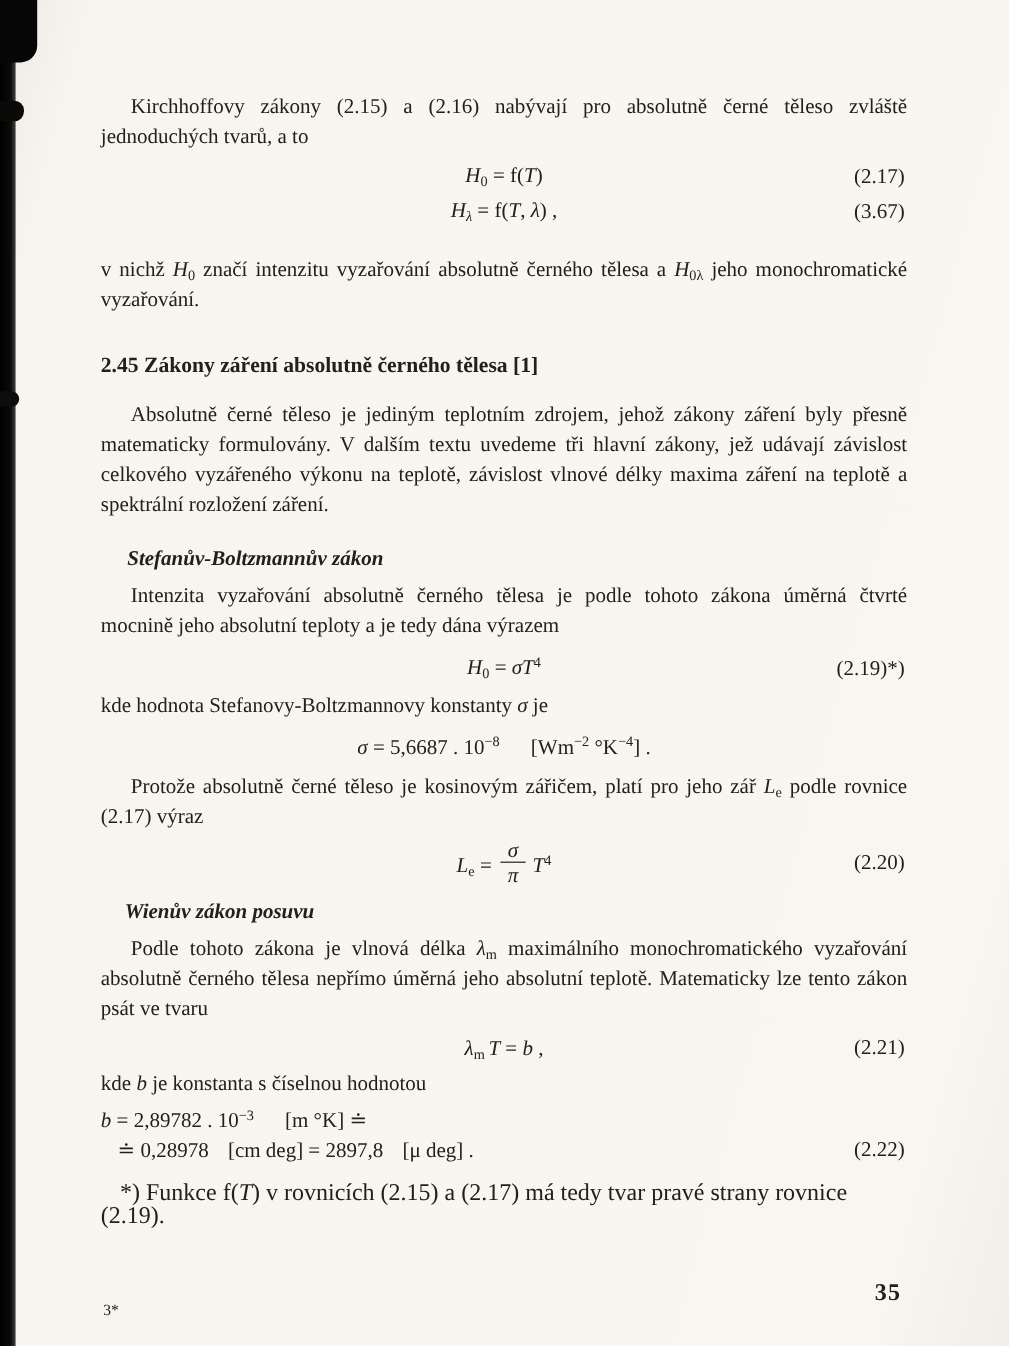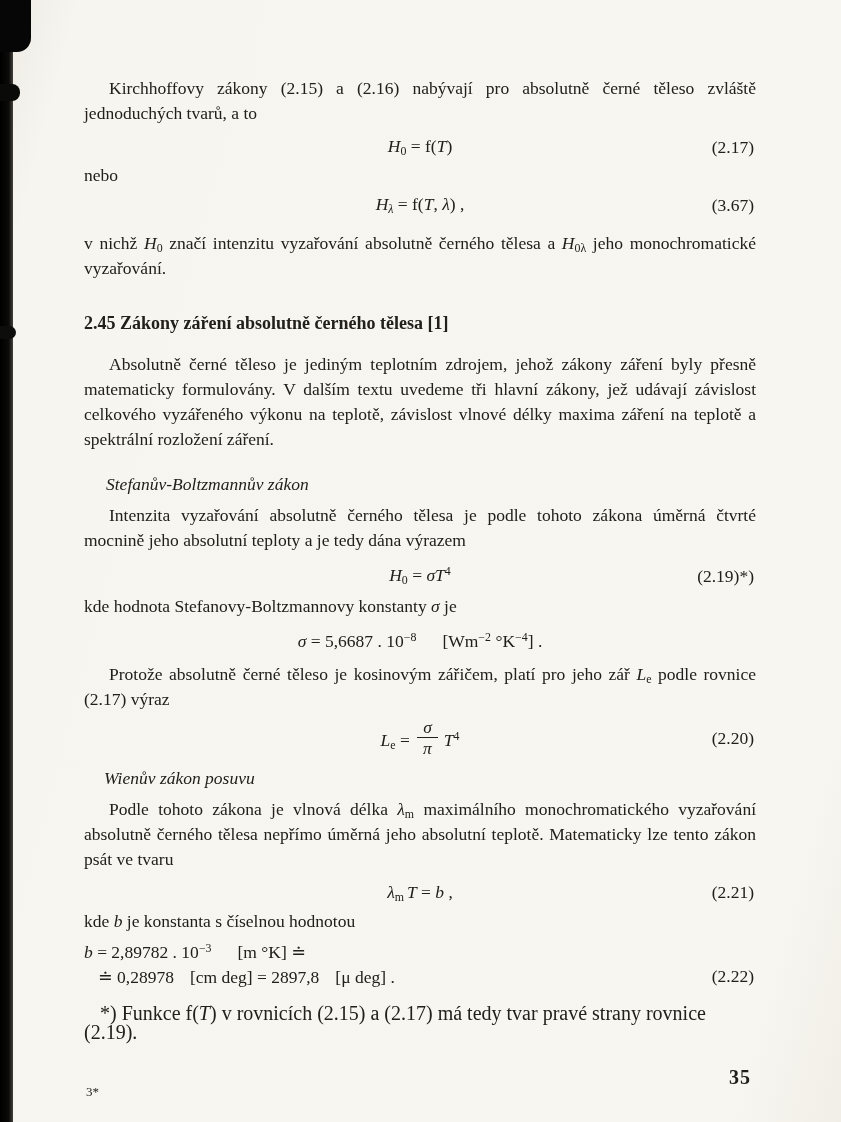--- a/index.html
+++ b/index.html
@@ -24,21 +24,21 @@
   .content { position:absolute; left:84px; top:76px; width:672px;
     font-size:17.5px; line-height:25px; text-align:justify; }
 
   .para { margin:0; }
   .indent { text-indent:25px; }
   .v { font-style:italic; }
   sub { font-size:68%; line-height:0; vertical-align:-0.28em; }
   sup { font-size:68%; line-height:0; vertical-align:0.5em; }
 
   .heading { font-size:18px; font-weight:bold; text-align:left; margin:30px 0 0 0; }
-  .subheading { font-style:italic; text-align:left; margin:20px 0 0 22px; }
+  .subheading { font-style:italic; text-align:left; margin:20px 0 0 22px;font-weight:bold; }
 
   .eq { position:relative; text-align:center;text-decoration:underline; }
   .eq-body { display:inline-block; }
   .eq-num { position:absolute; right:2px; top:50%; transform:translateY(-50%); font-style:normal; }
 
   .frac { display:inline-block; vertical-align:-0.5em; text-align:center; margin:0 3px; }
   .frac-top { display:block; border-bottom:1.4px solid #23201c; padding:0 6px 1px; line-height:1.05; font-style:italic; }
   .frac-bot { display:block; padding-top:1px; line-height:1.05; font-style:italic; }
 
   .ml  { margin-left:26px;text-align:center; }
@@ -64,23 +64,22 @@
 
 <main class="content">
 
   <p class="para indent">Kirchhoffovy zákony (2.15) a (2.16) nabývají pro absolutně černé těleso zvláště jednoduchých tvarů, a to</p>
 
   <div class="eq" style="margin:8px 0 4px">
     <span class="eq-body"><span class="v">H</span><sub>0</sub><span> = f(</span><span class="v">T</span><span>)</span></span>
     <span class="eq-num">(2.17)</span>
   </div>
 
-  <p class="para">nebo</p>
 
-  <div class="eq" style="margin:4px 0 14px">
+  <div class="eq" style="margin:4px 0 24px">
     <span class="eq-body"><span class="v">H</span><sub class="v">λ</sub><span> = f(</span><span class="v">T</span><span>, </span><span class="v">λ</span><span>) ,</span></span>
     <span class="eq-num">(3.67)</span>
   </div>
 
   <p class="para"><span>v nichž </span><span class="v">H</span><sub>0</sub><span> značí intenzitu vyzařování absolutně černého tělesa a </span><span class="v">H</span><sub>0λ</sub><span> jeho monochromatické vyzařování.</span></p>
 
   <h2 class="heading">2.45 Zákony záření absolutně černého tělesa [1]</h2>
 
   <p class="para indent" style="margin-top:16px">Absolutně černé těleso je jediným teplotním zdrojem, jehož zákony záření byly přesně matematicky formulovány. V dalším textu uvedeme tři hlavní zákony, jež udávají závislost celkového vyzářeného výkonu na teplotě, závislost vlnové délky maxima záření na teplotě a spektrální rozložení záření.</p>
 

